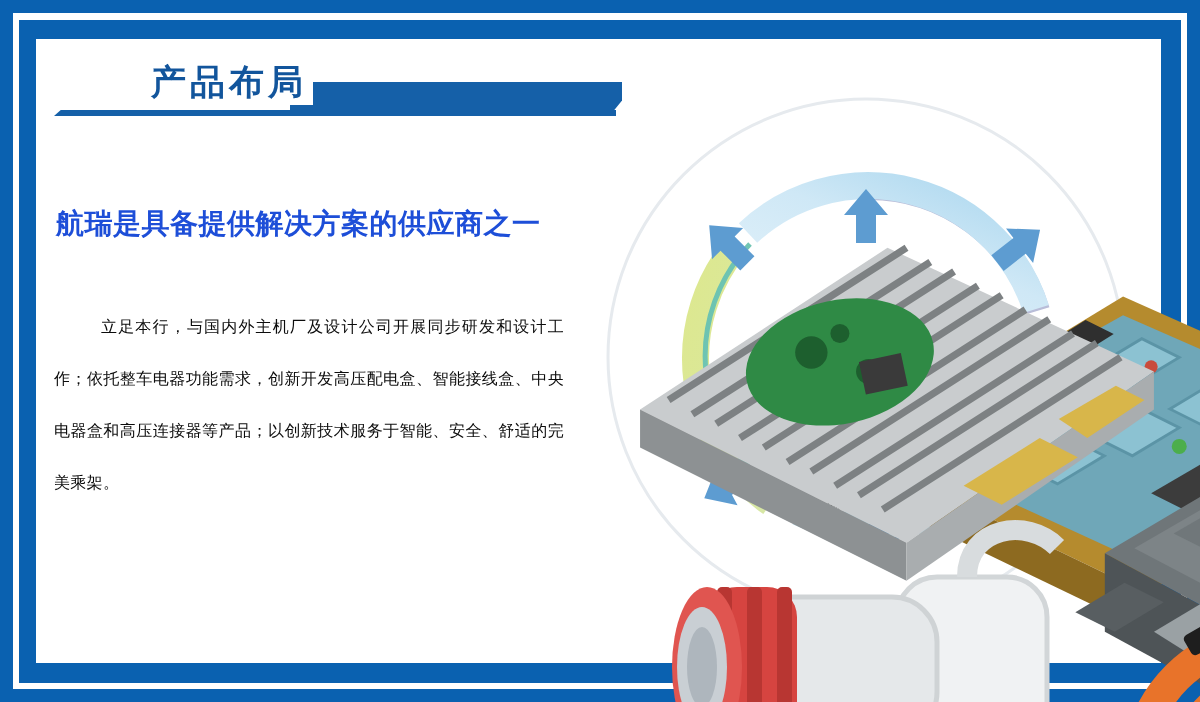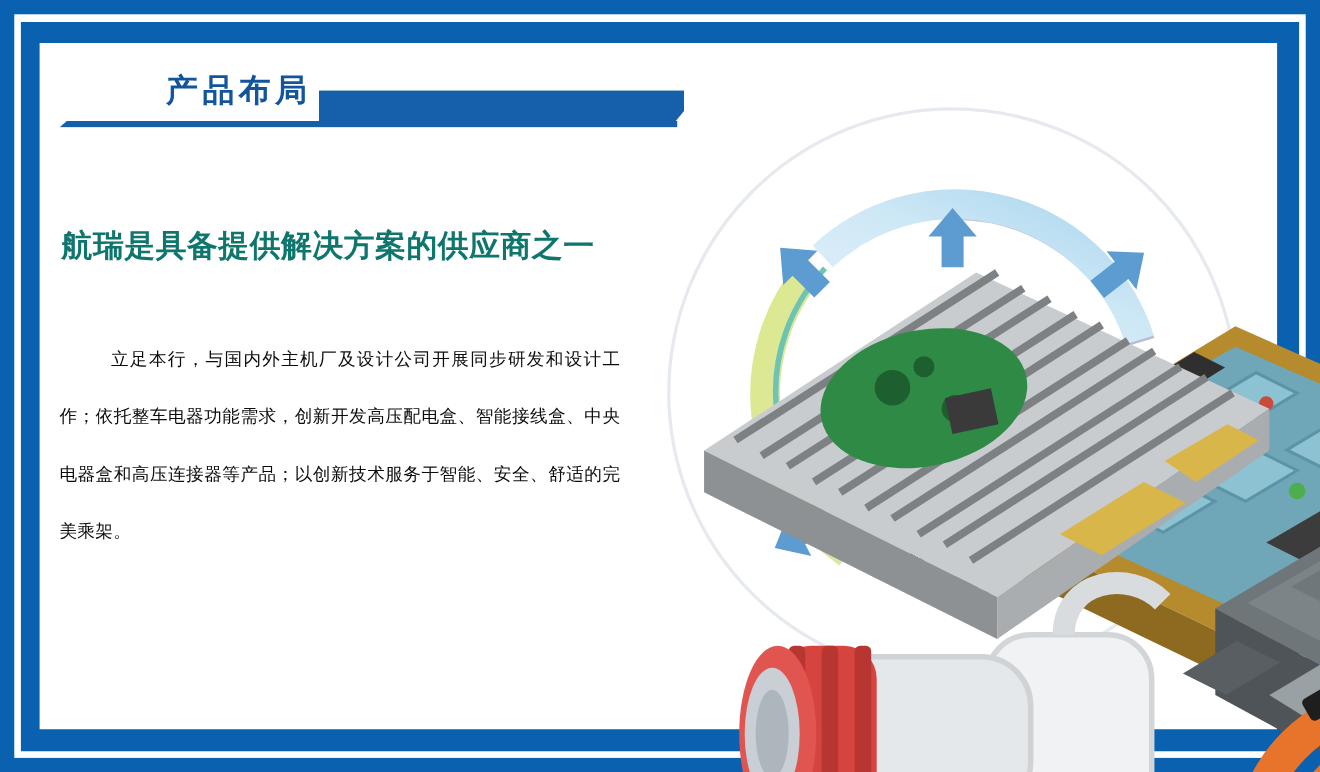--- a/index.html
+++ b/index.html
@@ -55,21 +55,21 @@
     left: 18px;
     top: 20px;
     width: 576px;
     height: 72px;
   }
   .heading-title {
     position: absolute;
     left: 95px;
     top: 0px;
     font-family: "DejaVu Sans", "Liberation Sans", sans-serif;
-    font-size: 29px;
+    font-size: 35px;
     font-weight: bold;
     letter-spacing: 4px;
     color: #12559c;
     line-height: 46px;
     white-space: nowrap;
     z-index: 3;
     background: #ffffff;
     padding: 0 6px 0 2px;
   }
   .heading-band {
@@ -95,21 +95,21 @@
 
   
   .subtitle {
     position: absolute;
     left: 20px;
     top: 166px;
     width: 560px;
     font-family: Liberation Sans, sans-serif;
     font-size: 28px;
     font-weight: bold;
-    color: #0f766e;
+    color: #1d4ed8;
     letter-spacing: 0.5px;
     white-space: nowrap;
   }
   .body-copy {
     position: absolute;
     left: 18px;
     top: 262px;
     width: 510px;
     font-family: "DejaVu Serif", "Liberation Serif", serif;
     font-size: 16px;

